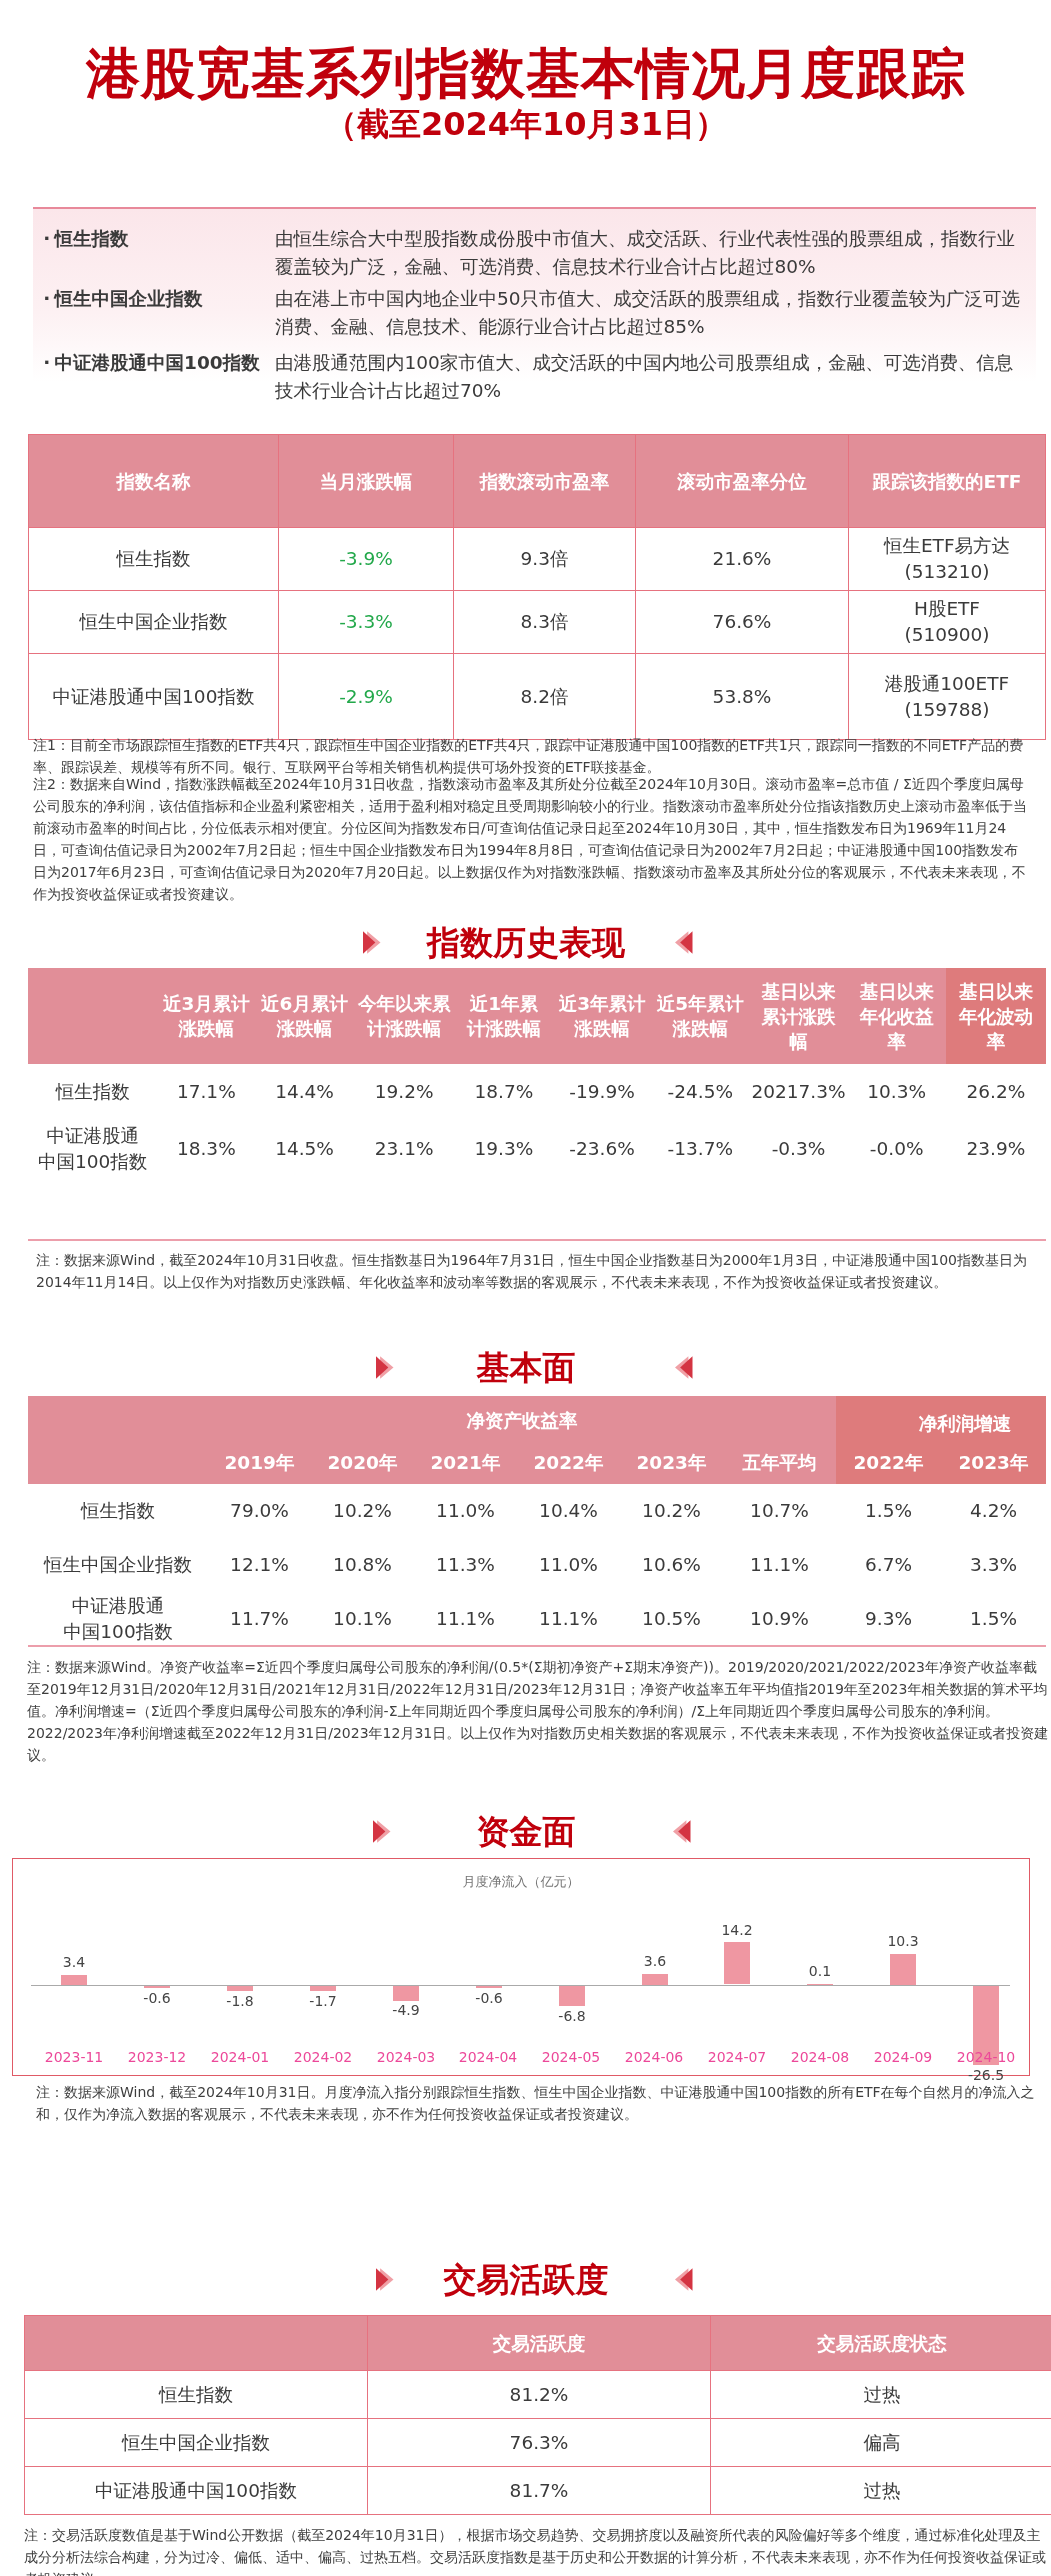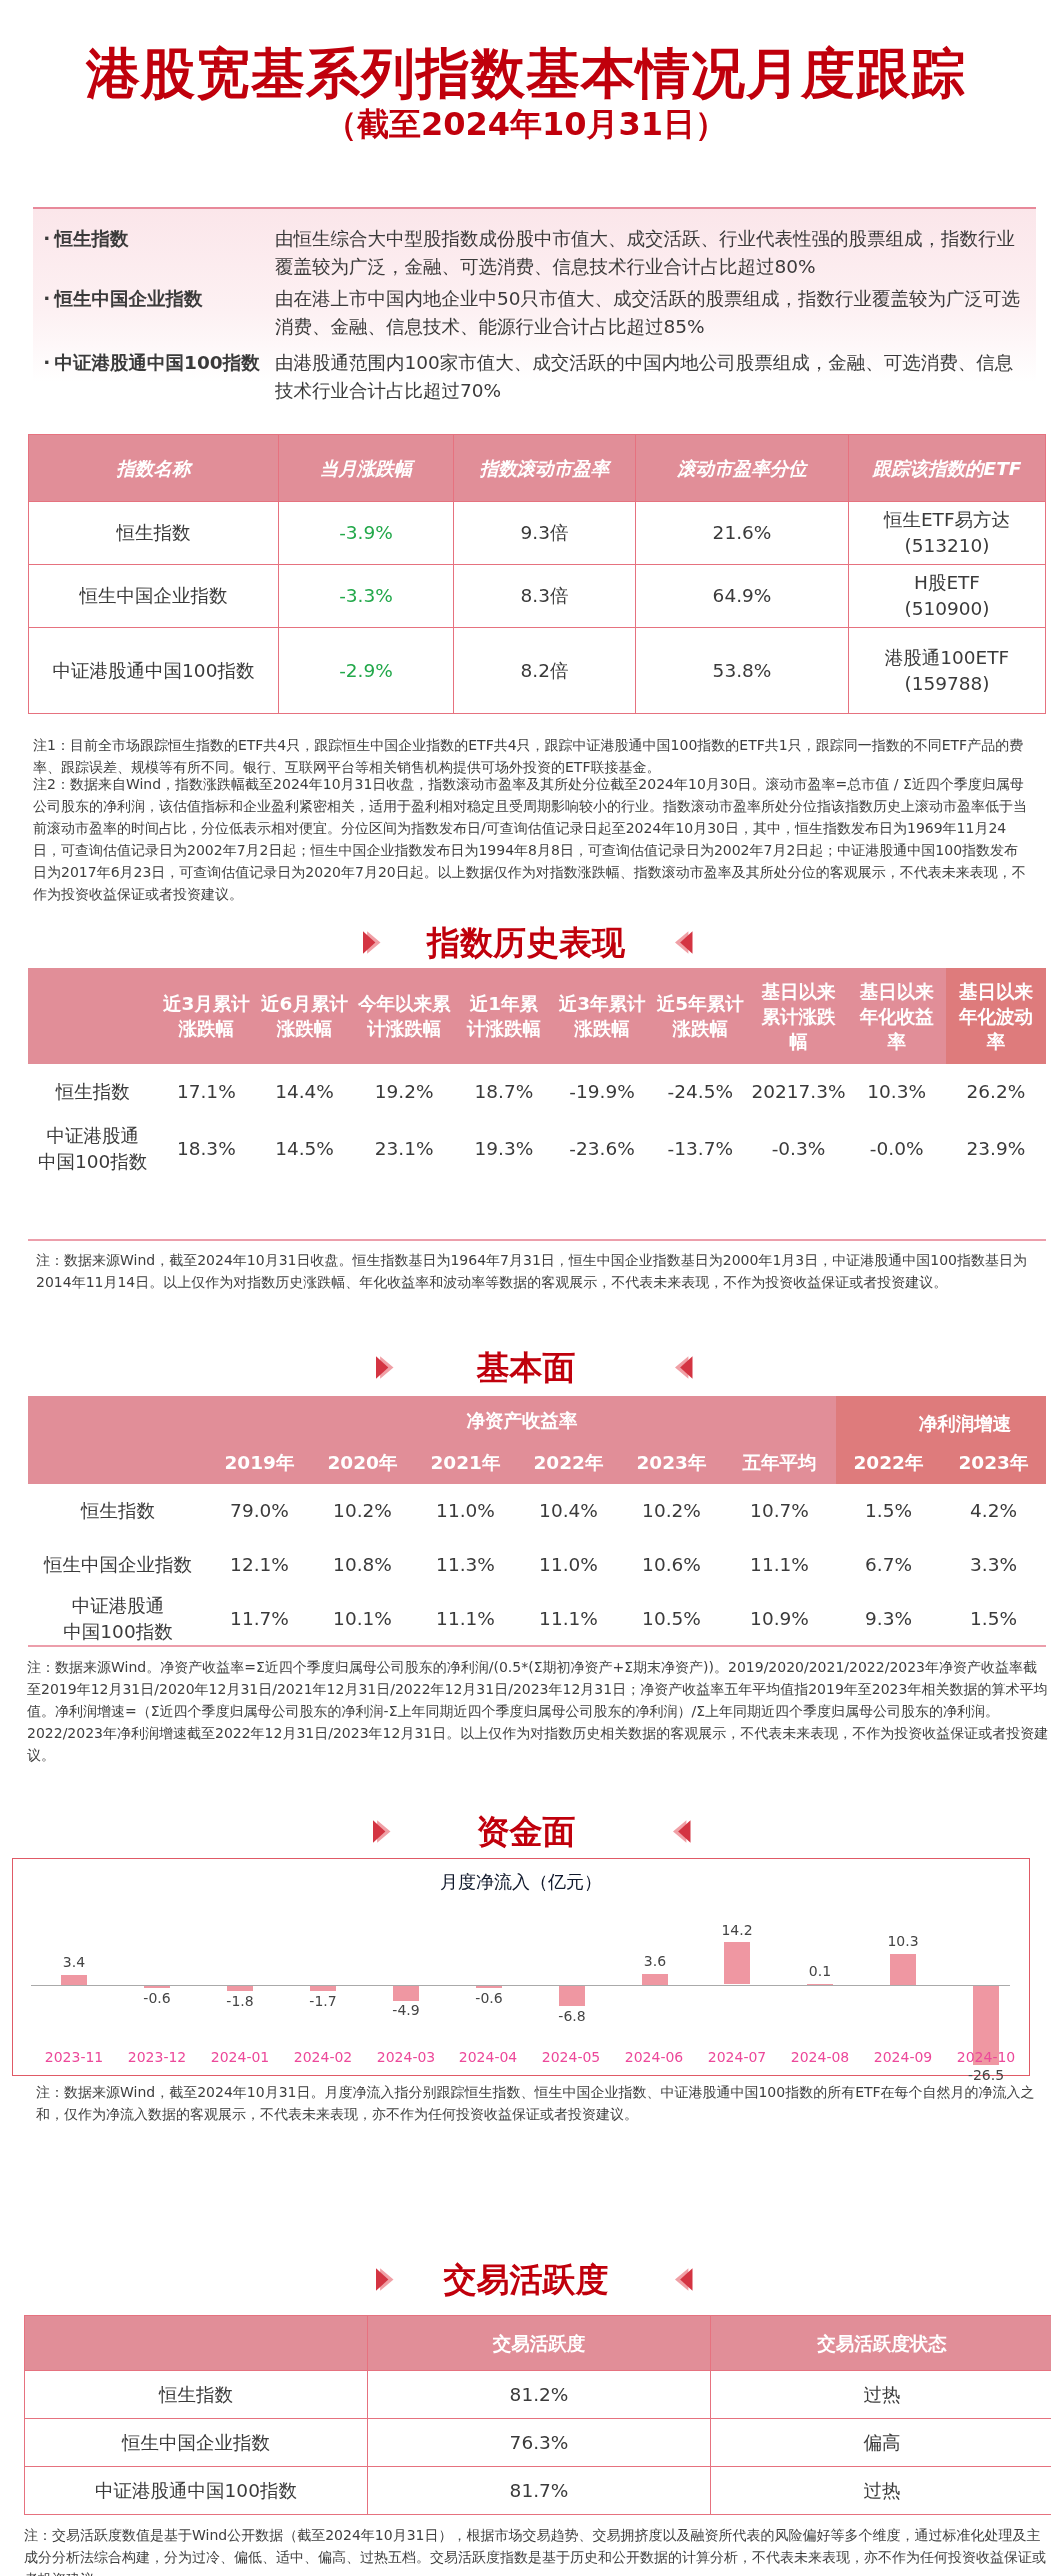--- a/index.html
+++ b/index.html
@@ -65,21 +65,21 @@
   }
   .arrow { position: absolute; top: 9.3px; width: 17.5px; height: 23px; }
 
   
   .chart-box {
     position: absolute; left: 12px; top: 1858px; width: 1018px; height: 218px;
     border: 0.8px solid #e05a66; background: #fff;
   }
   .chart-title {
     position: absolute; top: 14.4px; left: 0; width: 100%; text-align: center;
-    font-size: 18px; color: #0f172a; line-height: 18.5px;
+    font-size: 13px; color: #737373; line-height: 18.5px;
   }
   .bar { position: absolute; background: #ef97a2; }
   .bar-label { position: absolute; font-size: 14px; color: #444; text-align: center; width: 62px; line-height: 15.5px; }
   .axis-label { position: absolute; font-size: 14px; color: #ec4899; text-align: center; width: 72px; line-height: 15.5px; }
   .zero-line { position: absolute; height: 1px; background: #aaaaaa; }
 </style>
 </head>
 <body>
 
 <div class="main-title">港股宽基系列指数基本情况月度跟踪</div>
@@ -102,21 +102,21 @@
 
 <table class="ptable t1" style="left:28px; top:434px; width:1018px;">
   <colgroup>
       <col style="width:250px">
       <col style="width:175px">
       <col style="width:182px">
       <col style="width:213px">
       <col style="width:197px">
     </colgroup>
   <thead>
-    <tr style="height:67px;font-style:italic;">
+    <tr style="height:93px;">
       <th>指数名称</th>
       <th>当月涨跌幅</th>
       <th>指数滚动市盈率</th>
       <th>滚动市盈率分位</th>
       <th>跟踪该指数的ETF</th>
     </tr>
   </thead>
   <tbody>
     <tr style="height:63px;">
       <td>恒生指数</td>
@@ -125,21 +125,21 @@
       <td>21.6%</td>
       <td>
           <div>恒生ETF易方达</div>
           <div>(513210)</div>
         </td>
     </tr>
     <tr style="height:63px;">
       <td>恒生中国企业指数</td>
       <td class="neg-green">-3.3%</td>
       <td>8.3倍</td>
-      <td>64.9%</td>
+      <td>76.6%</td>
       <td>
           <div>H股ETF</div>
           <div>(510900)</div>
         </td>
     </tr>
     <tr style="height:86px;">
       <td>中证港股通中国100指数</td>
       <td class="neg-green">-2.9%</td>
       <td>8.2倍</td>
       <td>53.8%</td>

